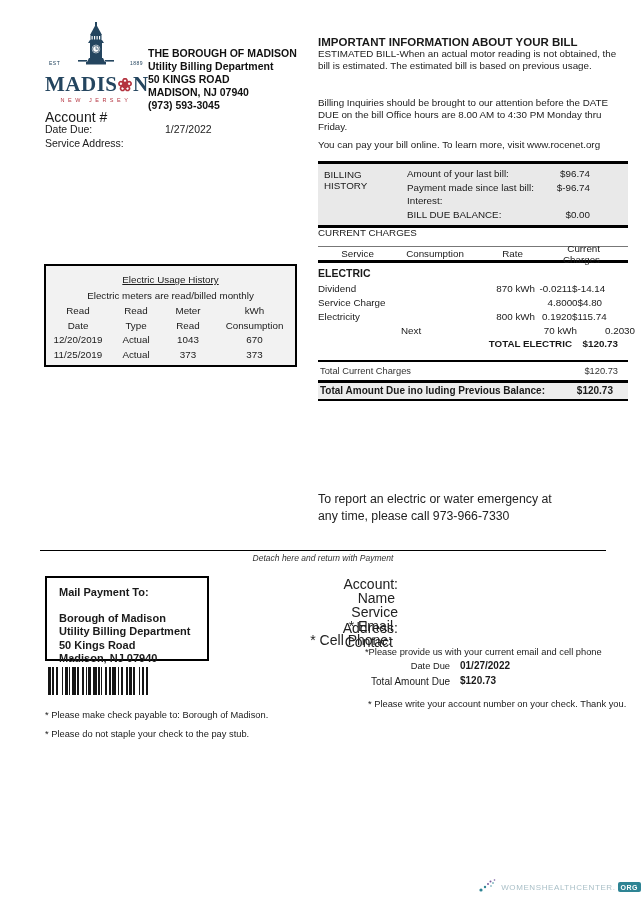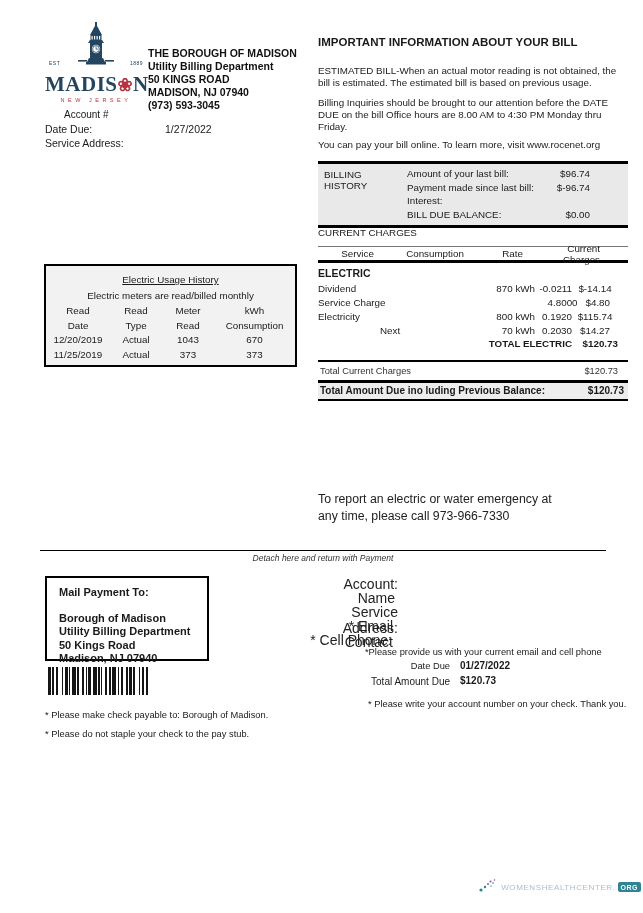--- a/index.html
+++ b/index.html
@@ -16,58 +16,58 @@
   .logo-est-row{position:relative;height:0;}
   .est,.year{position:absolute;top:-14px;font-size:5px;color:#24455f;letter-spacing:.5px;}
   .est{left:4px;}
   .year{right:4px;}
   .madison-word{font-family:"Liberation Serif",serif;font-weight:bold;font-size:21px;color:#24455f;letter-spacing:.5px;line-height:20px;}
   .rose{color:#b43440;font-size:18px;}
   .nj{font-size:5.5px;color:#b43440;letter-spacing:3.5px;margin-top:2px;}
 
   
   .org-block{left:148px;top:47px;width:170px;font-weight:bold;font-size:10.5px;line-height:13px;color:#111;}
-  .acct-label{left:45px;top:109px;font-size:10px;margin-left:19px;}
+  .acct-label{left:45px;top:109px;font-size:14px;}
   .datedue-label{left:45px;top:123px;font-size:10.5px;}
   .datedue-value{left:165px;top:123px;font-size:10.5px;}
   .svc-label{left:45px;top:137px;font-size:10.5px;}
 
   .info-title{left:318px;top:36px;font-size:11.5px;font-weight:bold;}
   .info-p{left:318px;width:306px;font-size:9.8px;line-height:12px;color:#222;}
-  .p1{top:65px;} .p2{top:97px;} .p3{top:139px;}
+  .p1{top:48px;} .p2{top:97px;} .p3{top:139px;}
 
   
   .bh-box{left:318px;top:161px;width:310px;background:#e9e9e9;border-top:3px solid #000;border-bottom:3px solid #000;padding:3px 38px 4px 6px;display:flex;font-size:9.8px;}
   .bh-title{width:83px;flex:0 0 83px;padding-top:2px;}
   .bh-rows{flex:1;}
   .bh-row{display:flex;justify-content:space-between;height:13.5px;align-items:center;}
   .bh-row .v{text-align:right;}
 
   
   .cc-title{left:318px;top:227px;font-size:9.8px;}
   .cc-header{left:318px;top:246px;width:310px;display:flex;align-items:center;height:17px;border-top:1px solid #777;border-bottom:3px solid #000;font-size:9.8px;}
   .h-service{flex:0 0 55px;text-align:center;margin-left:12px;}
   .h-consumption{flex:0 0 100px;text-align:center;}
   .h-rate{flex:0 0 55px;text-align:center;}
   .h-charges{flex:1;text-align:right;padding-right:28px;}
   .cc-electric{left:318px;top:267px;font-size:10.5px;font-weight:bold;}
   .cc-row{left:318px;width:310px;display:flex;font-size:9.8px;height:14px;align-items:center;}
-  .r0{top:281px;} .r1{top:295px;} .r2{top:309px;} .r3{top:323px;}
+  .r0{top:281px;} .r1{top:295px;} .r2{top:309px;} .r3{top:323px;gap:21px;}
   .cc-service{flex:0 0 62px;white-space:nowrap;overflow:visible;}
   .cc-qual{flex:0 0 40px;}
   .cc-cons{flex:0 0 115px;text-align:right;}
   .cc-rate{flex:0 0 37px;text-align:right;}
-  .cc-charge{flex:1;text-align:center;padding-right:10px;}
+  .cc-charge{flex:1;text-align:left;padding-right:10px;}
   .cc-total-row{top:336px;font-weight:bold;}
   .cc-total-row .lbl{flex:1;text-align:right;}
   .cc-total-row .val{flex:0 0 56px;text-align:right;padding-right:10px;}
 
   .totals-block{left:318px;top:360px;width:310px;border-top:2px solid #000;}
   .tc-row{display:flex;justify-content:space-between;font-size:9.3px;color:#333;padding:4px 10px 4px 2px;}
-  .grand-row{display:flex;justify-content:space-between;font-size:10px;font-weight:bold;background:#ededed;border-top:3px solid #000;border-bottom:2px solid #000;padding:2px 4px 3px 2px;}
+  .grand-row{display:flex;justify-content:space-between;font-size:10px;font-weight:bold;background:#ededed;border-top:3px solid #000;border-bottom:2px solid #000;padding:2px 15px 3px 2px;}
 
   
   .uh-box{left:44px;top:264px;width:253px;height:103px;border:2px solid #000;background:#f2f2f2;font-size:9.8px;text-align:center;padding-top:8px;}
   .uh-title{text-decoration:underline;margin-bottom:5px;}
   .uh-sub{margin-bottom:4px;}
   .uh-grid{display:grid;grid-template-columns:64px 52px 52px 81px;width:210px;row-gap:3px;line-height:11.5px;}
   .uh-grid span{text-align:center;}
 
   
   .emergency{left:318px;top:491px;font-size:12.3px;line-height:17px;color:#222;}

